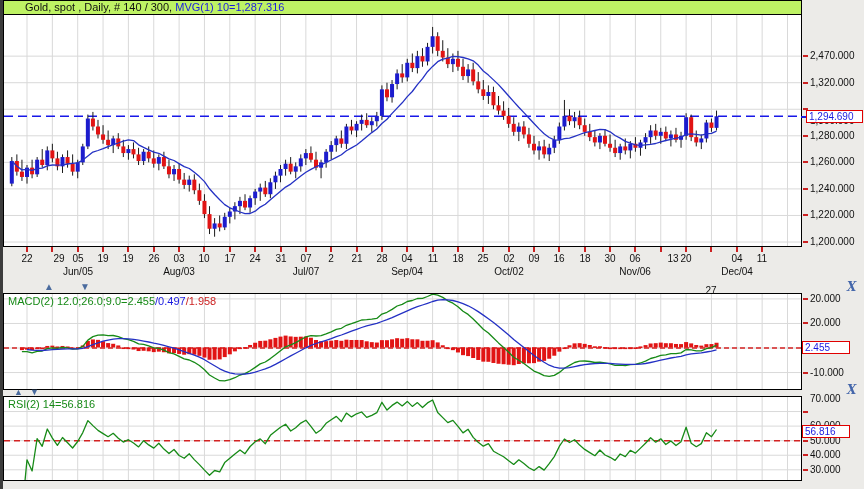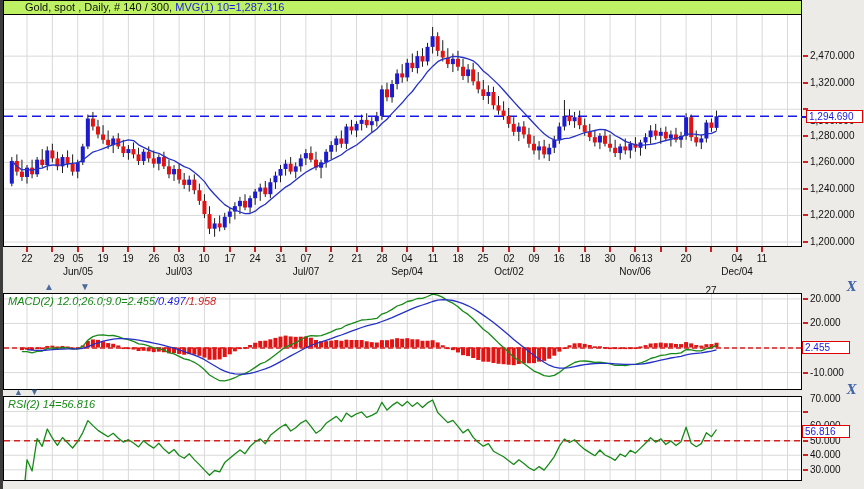--- a/index.html
+++ b/index.html
@@ -6,21 +6,21 @@
   .screen{position:relative;width:864px;height:489px;background:#ecebe8;
           font-family:"Liberation Sans",sans-serif;overflow:hidden;}
   .leftframe{position:absolute;left:0;top:0;width:3px;height:489px;background:#3c3c3c;}
   .panel{position:absolute;background:#fff;border:1px solid #000;box-sizing:border-box;}
   .titlerow{position:absolute;left:0;top:0;right:0;height:13px;border-bottom:1px solid #000;
             background:#bef264;font-size:11px;line-height:13px;padding-left:21px;white-space:nowrap;z-index:3;}
   .t-black{color:#111;}
   .t-blue{color:#1a1ae0;}
   .t-green{color:#178a17;}
   .t-red{color:#cc2222;}
-  .ovl{position:absolute;font-size:11px;line-height:12px;white-space:nowrap;z-index:3;font-style:italic;}
+  .ovl{position:absolute;font-size:11px;line-height:12px;white-space:nowrap;z-index:3;}
   .plotwrap{position:absolute;overflow:hidden;}
   svg{display:block;}
   .gutter{position:absolute;left:802px;top:0;width:62px;height:489px;z-index:2;}
   .axlabel{position:absolute;left:8px;font-size:10px;color:#111;height:12px;line-height:12px;white-space:nowrap;}
   .rdash{position:absolute;left:1px;width:5px;height:2px;background:#cc2222;}
   .bdash{position:absolute;width:5px;height:2px;background:#1a1ae0;}
   .valbox{position:absolute;background:#fff;border:1px solid #e00000;color:#1a1ae0;
           font-size:10px;line-height:11px;padding:0 2px;white-space:nowrap;z-index:4;}
   .xaxis{position:absolute;left:4px;top:247px;width:797px;height:33px;z-index:2;}
   .xtick{position:absolute;top:0;width:2px;height:5px;background:#cc2222;}
@@ -421,31 +421,31 @@
       <span class="xday" style="left:520px;">09</span>
       <span class="xtick" style="left:554px;"></span>
       <span class="xday" style="left:545px;">16</span>
       <span class="xtick" style="left:580px;"></span>
       <span class="xday" style="left:571px;">18</span>
       <span class="xtick" style="left:605px;"></span>
       <span class="xday" style="left:596px;">30</span>
       <span class="xtick" style="left:630px;"></span>
       <span class="xday" style="left:621px;">06</span>
       <span class="xtick" style="left:656px;"></span>
-      <span class="xday" style="left:633px;text-align:center;">13</span>
+      <span class="xday" style="left:659px;text-align:center;">13</span>
       <span class="xtick" style="left:681px;"></span>
       <span class="xday" style="left:672px;">20</span>
       <span class="xtick" style="left:706px;"></span>
       <span class="xday" style="left:697px;margin-top:32px;">27</span>
       <span class="xtick" style="left:732px;"></span>
       <span class="xday" style="left:723px;">04</span>
       <span class="xtick" style="left:757px;"></span>
       <span class="xday" style="left:748px;">11</span>
       <span class="xmonth" style="left:51px;">Jun/05</span>
-      <span class="xmonth" style="left:152px;">Jul/03</span>
+      <span class="xmonth" style="left:152px;">Aug/03</span>
       <span class="xmonth" style="left:279px;">Jul/07</span>
       <span class="xmonth" style="left:380px;">Sep/04</span>
       <span class="xmonth" style="left:482px;">Oct/02</span>
       <span class="xmonth" style="left:608px;">Nov/06</span>
       <span class="xmonth" style="left:710px;">Dec/04</span>
     </div>
 
   <span class="tri" style="left:44px;top:282px;">▲</span>
   <span class="tri" style="left:80px;top:282px;">▼</span>
 

